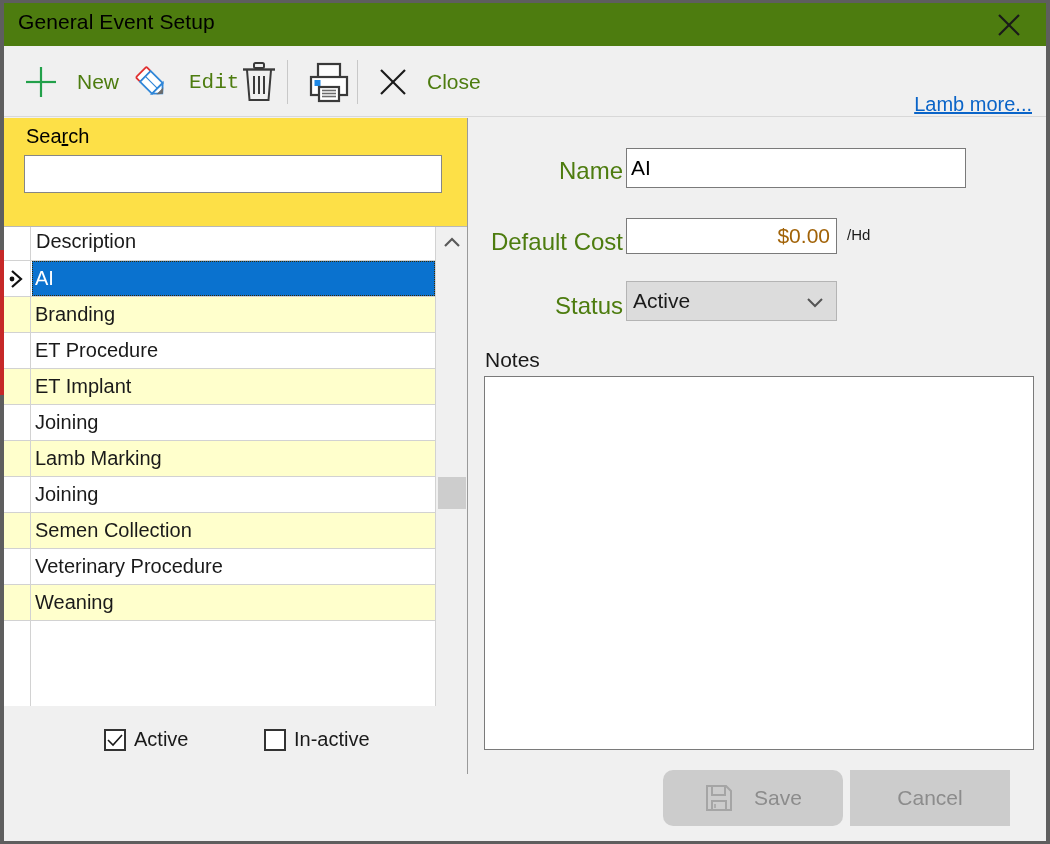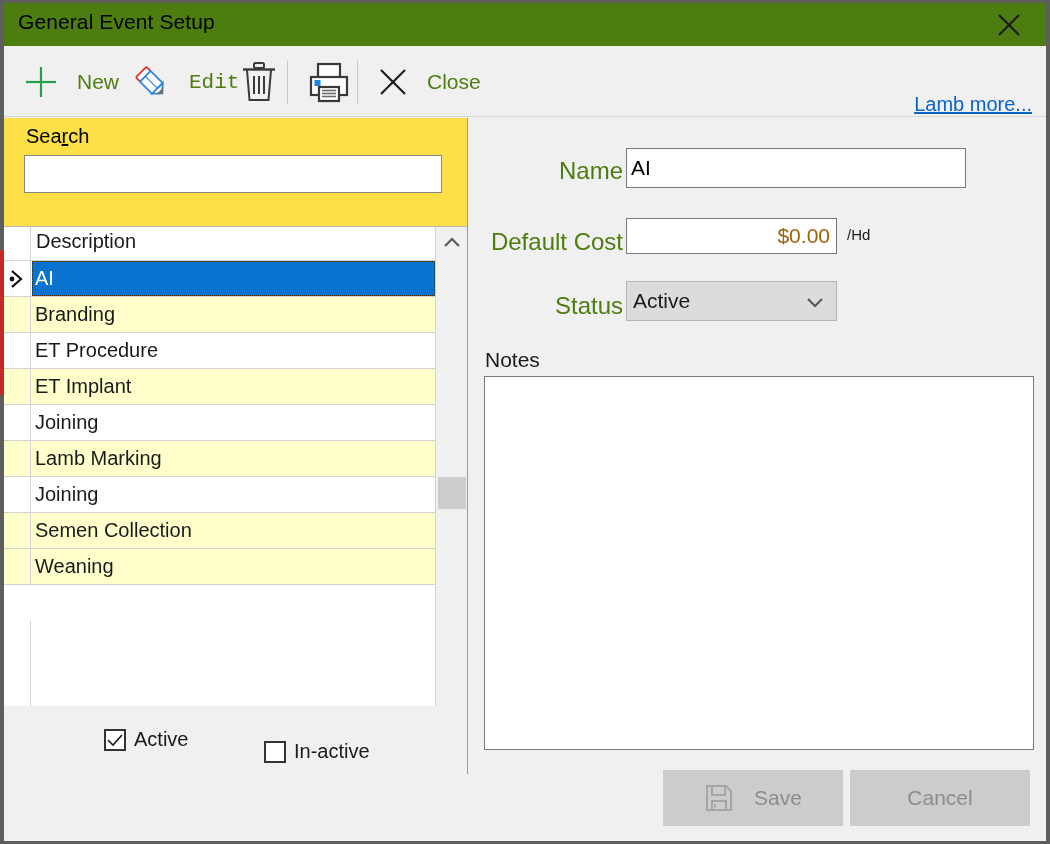--- a/index.html
+++ b/index.html
@@ -279,22 +279,22 @@
   }
   .action-btn {
     position: absolute; top: 652px;
     height: 56px;
     background: #cccccc; border: none;
     display: flex; align-items: center; justify-content: center;
     font-family: "Liberation Sans", sans-serif;
     font-size: 21px; color: #8c8c8c;
     cursor: default;
   }
-  #save-button  { left: 194px; width: 180px; }
-  #cancel-button{ left: 381px; width: 180px; }
+  #save-button  { left: 194px; width: 180px; border-radius: 10px; }
+  #cancel-button{ left: 381px; width: 160px; }
   #save-icon { margin-right: 20px; display:flex; }
 
   
   svg { overflow: visible; }
 </style>
 </head>
 <body>
 
 <div id="window">
 
@@ -418,20 +418,24 @@
             <div class="ind"></div>
             <div class="cell">Lamb Marking</div>
           </div>
           <div class="grid-row">
             <div class="ind"></div>
             <div class="cell">Joining</div>
           </div>
           <div class="grid-row alt">
             <div class="ind"></div>
             <div class="cell">Semen Collection</div>
+          </div>
+          <div class="grid-row">
+            <div class="ind"></div>
+            <div class="cell">Veterinary Procedure</div>
           </div>
           <div class="grid-row alt">
             <div class="ind"></div>
             <div class="cell">Weaning</div>
           </div>
         </div>
 
       <div id="grid-blank">
         <div class="ind-col"></div>
       </div>
@@ -453,21 +457,21 @@
 
     <div id="left-footer">
       <div class="cb-wrap" style="left:100px;">
         <span class="cb-box">
           <svg width="16" height="12" viewBox="0 0 16 12">
             <polyline points="1,6 6,11 15,1" fill="none" stroke="#1a1a1a" stroke-width="1.6"></polyline>
           </svg>
         </span>
         <span class="cb-text">Active</span>
       </div>
-      <div class="cb-wrap" style="left:260px;margin-top:12px;">
+      <div class="cb-wrap" style="left:260px;">
         <span class="cb-box"></span>
         <span class="cb-text">In-active</span>
       </div>
     </div>
   </div>
 
   <div id="right-pane">
 
     <div class="field-label" id="name-label">Name</div>
     <input id="name-input" type="text" value="AI" style="">

